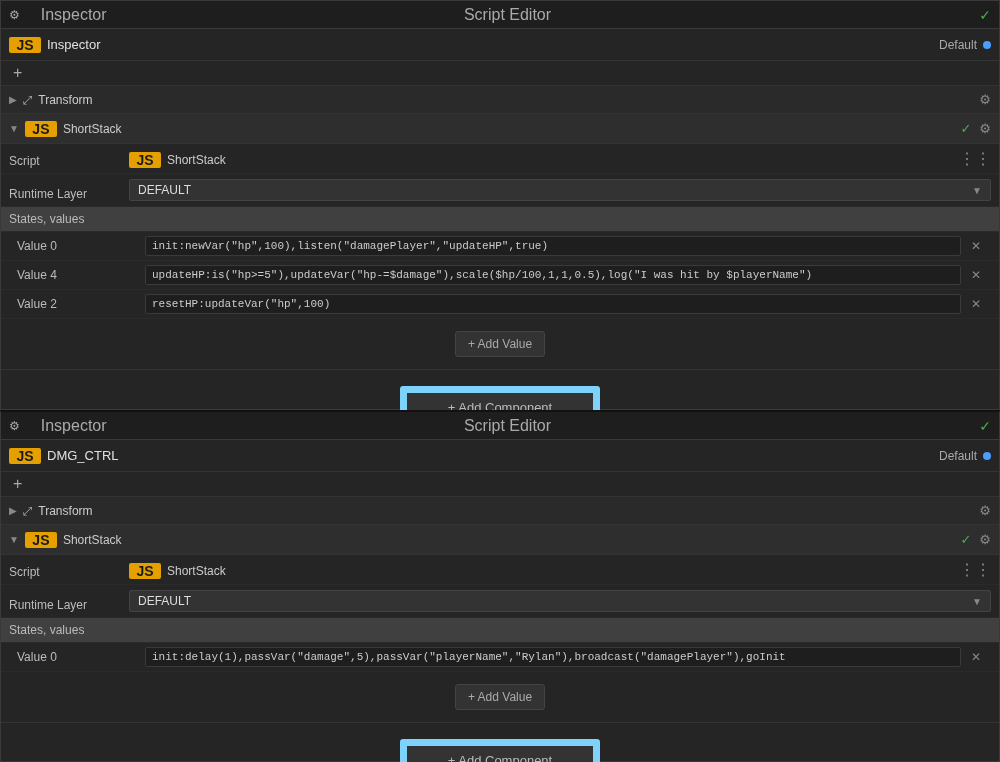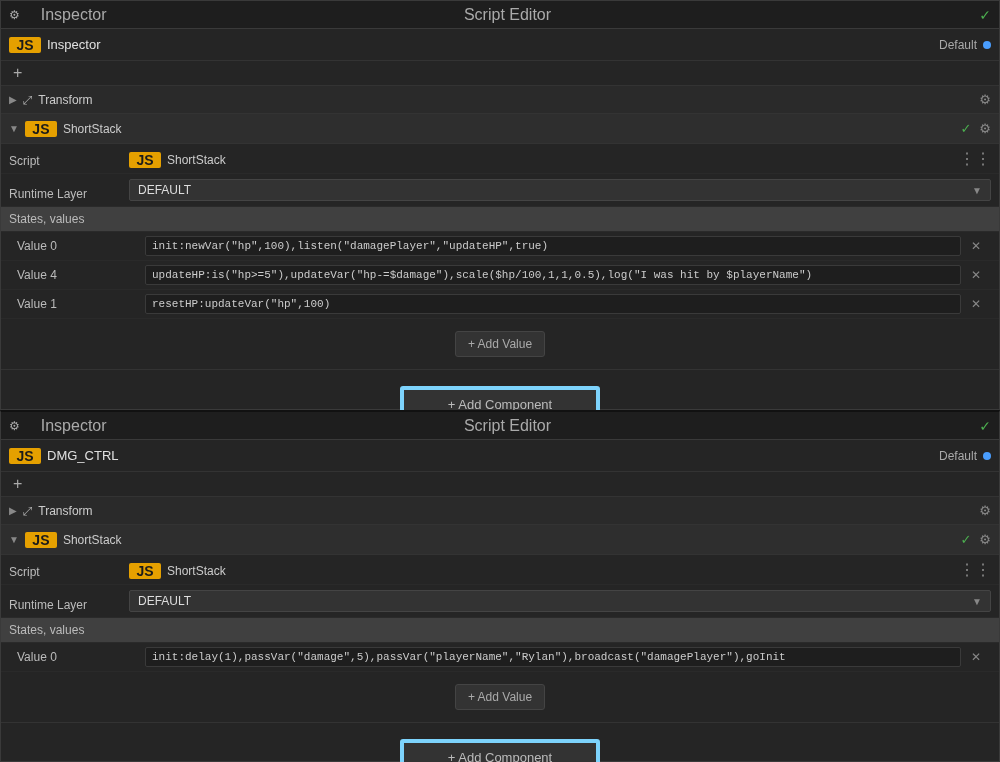--- a/index.html
+++ b/index.html
@@ -253,21 +253,21 @@
       margin: 6px auto;
     }
 
     .add-component-btn {
       display: flex;
       align-items: center;
       justify-content: center;
       gap: 6px;
       padding: 7px 20px;
       background: #333;
-      border: 4px solid #7dd3fc;
+      border: 7px solid #7dd3fc;
       color: #bbb;
       font-size: 13px;
       border-radius: 3px;
       cursor: pointer;
       margin: 8px auto;
       width: 200px;
     }
 
     .script-field-value {
       display: flex;
@@ -373,21 +373,21 @@
     <span class="x-btn">✕</span>
   </div>
 
   <div class="value-row">
     <span class="value-label">Value 4</span>
     <input class="value-input" readonly="" value="updateHP:is(&quot;hp&gt;=5&quot;),updateVar(&quot;hp-=$damage&quot;),scale($hp/100,1,1,0.5),log(&quot;I was hit by $playerName&quot;)" style="">
     <span class="x-btn">✕</span>
   </div>
 
   <div class="value-row">
-    <span class="value-label">Value 1</span>
+    <span class="value-label">Value 2</span>
     <input class="value-input" readonly="" value="resetHP:updateVar(&quot;hp&quot;,100)" style="">
     <span class="x-btn">✕</span>
   </div>
 
   <div style="display:flex;justify-content:center;padding:6px 0;border-bottom:1px solid #333;">
     <button class="add-value-btn">+ Add Value</button>
   </div>
 
   <div style="display:flex;justify-content:center;padding:8px 0;">
     <button class="add-component-btn">+ Add Component</button>

